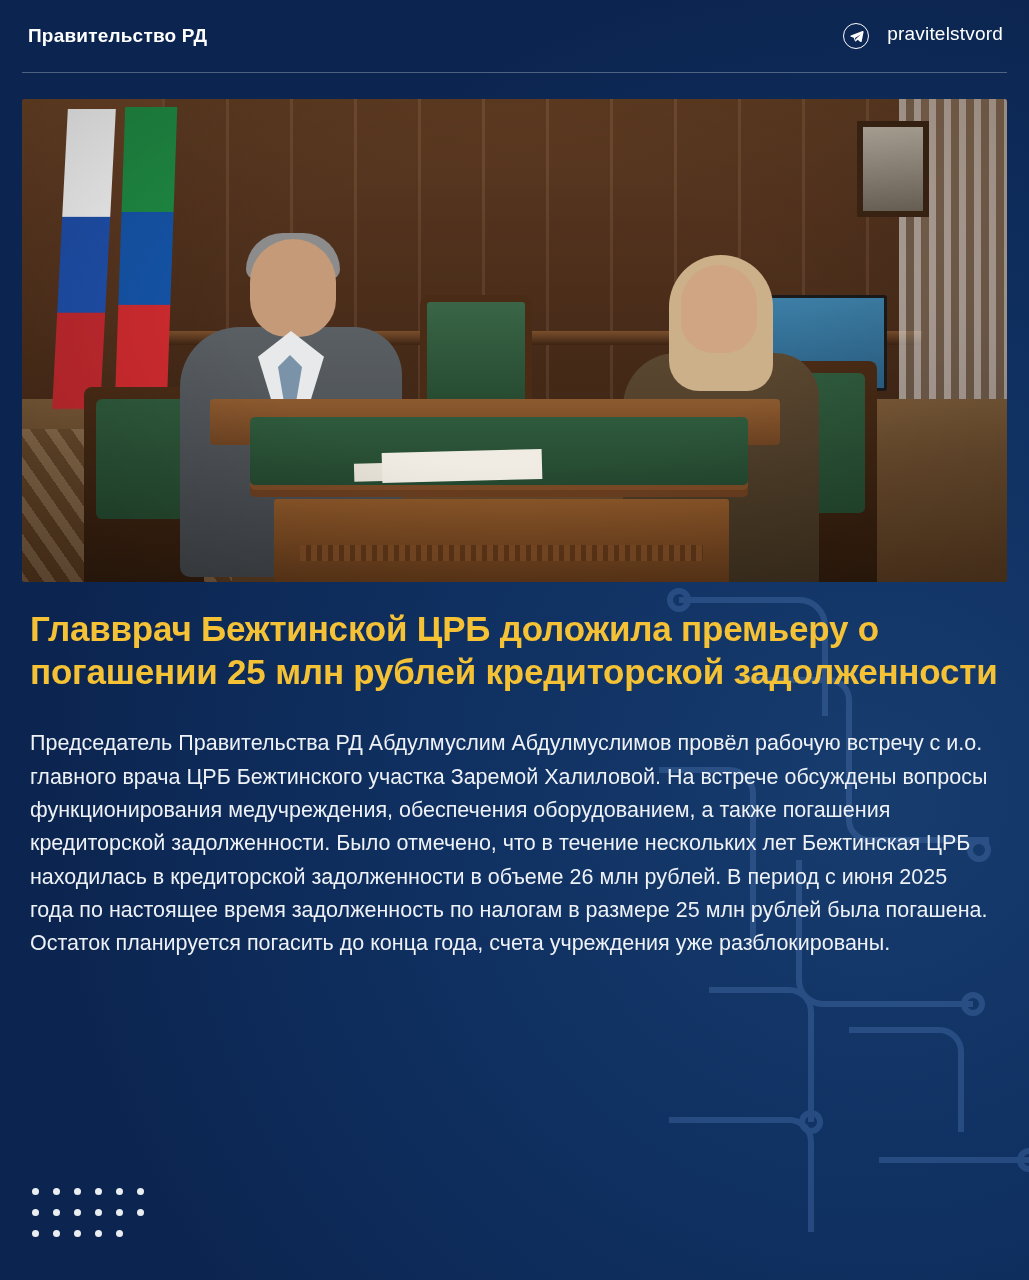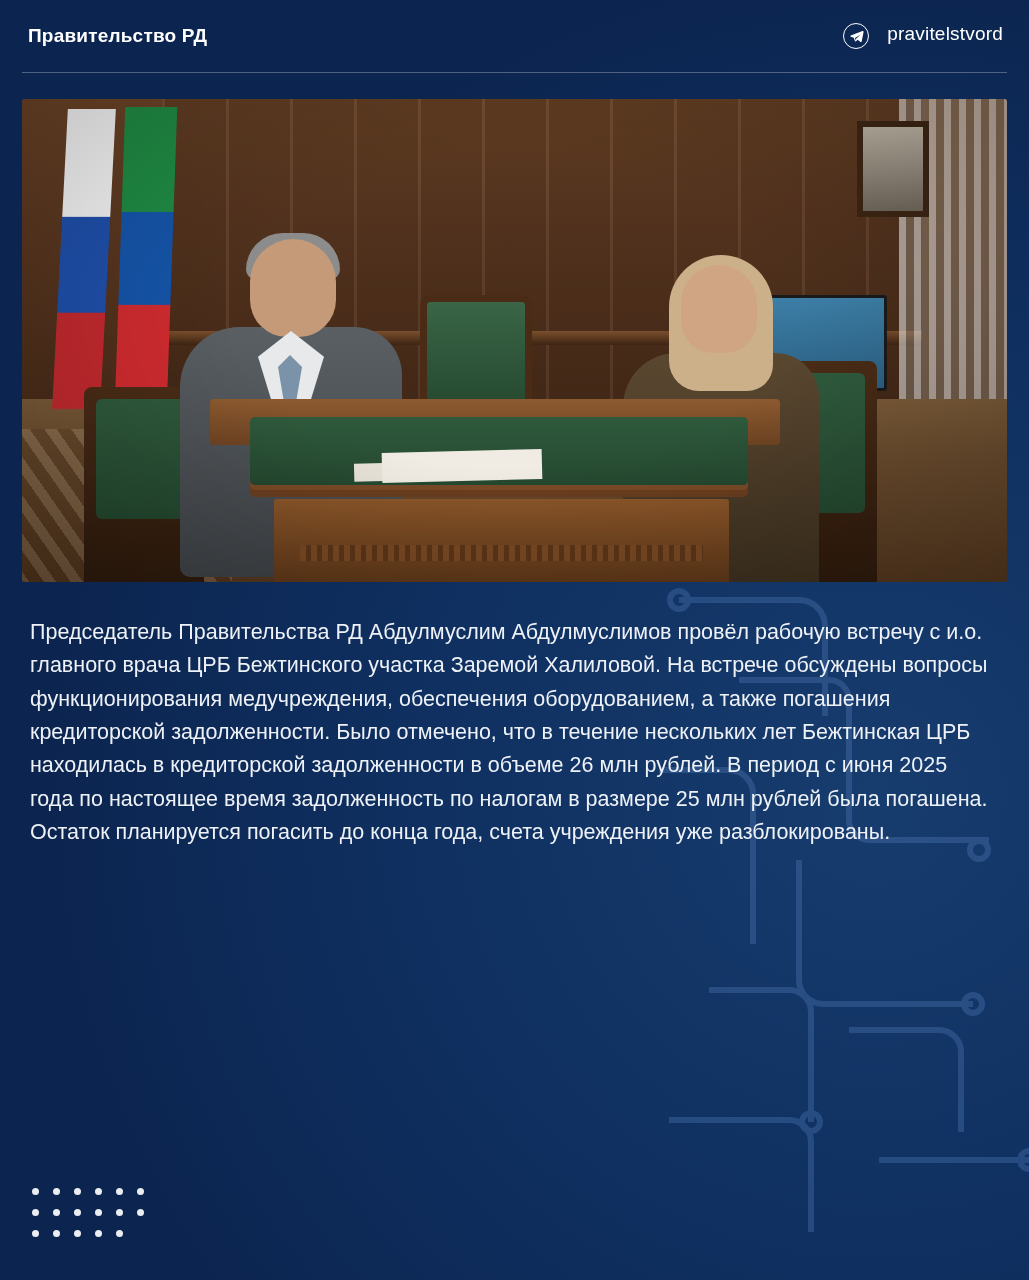--- a/index.html
+++ b/index.html
@@ -339,20 +339,21 @@
           <div class="head"></div>
       </div>
       <div class="desk"></div>
       <div class="desk-top"></div>
       <div class="papers"></div>
       <div class="desk-front"></div>
       <div class="photo-shade"></div>
     </div>
   </div>
 
+  <h1 class="headline">Главврач Бежтинской ЦРБ доложила премьеру о погашении 25 млн рублей кредиторской задолженности</h1>
 
   <p class="body-text">Председатель Правительства РД Абдулмуслим Абдулмуслимов провёл рабочую встречу с и.о. главного врача ЦРБ Бежтинского участка Заремой Халиловой. На встрече обсуждены вопросы функционирования медучреждения, обеспечения оборудованием, а также погашения кредиторской задолженности. Было отмечено, что в течение нескольких лет Бежтинская ЦРБ находилась в кредиторской задолженности в объеме 26 млн рублей. В период с июня 2025 года по настоящее время задолженность по налогам в размере 25 млн рублей была погашена. Остаток планируется погасить до конца года, счета учреждения уже разблокированы.</p>
 
   <div class="dots">
     <span class="dot"></span>
       <span class="dot"></span>
       <span class="dot"></span>
       <span class="dot"></span>
       <span class="dot"></span>
       <span class="dot"></span>

